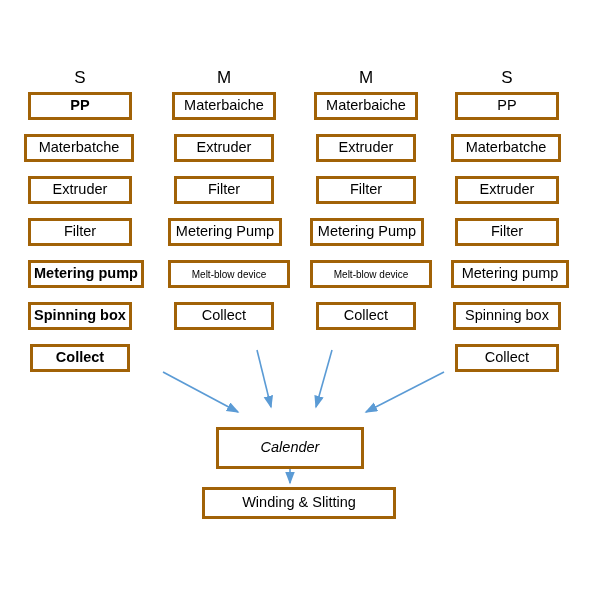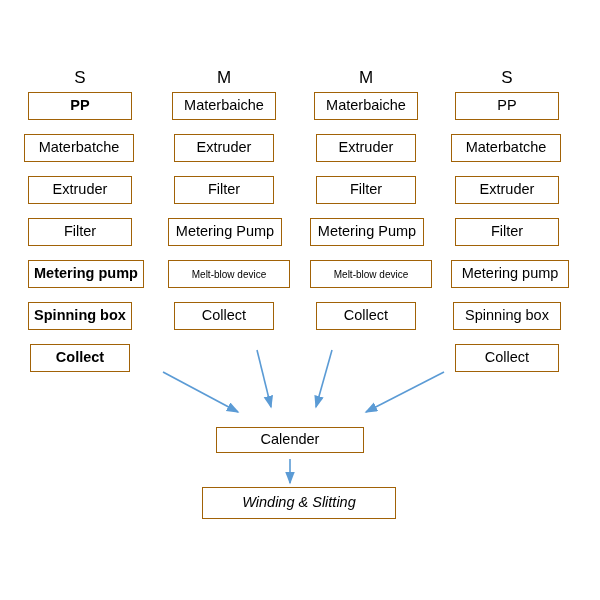--- a/index.html
+++ b/index.html
@@ -26,21 +26,21 @@
     position: absolute;
     text-align: center;
     font-size: 17px;
     font-weight: normal;
     color: #000;
     line-height: 20px;
   }
   .node {
     position: absolute;
     box-sizing: border-box;
-    border: 1px solid #a16207;
+    border: 3px solid #a16207;
     background: #ffffff;
     display: flex;
     align-items: center;
     justify-content: center;
     font-size: 14.5px;
     color: #000000;
     line-height: 1.1;
     white-space: nowrap;
   }
   .node.bold {
@@ -106,16 +106,16 @@
   <div class="node" style="left:316px; top:302px; width:100px; height:28px;">Collect</div>
 
   <div class="node" style="left:455px; top:92px; width:104px; height:28px;">PP</div>
   <div class="node" style="left:451px; top:134px; width:110px; height:28px;">Materbatche</div>
   <div class="node" style="left:455px; top:176px; width:104px; height:28px;">Extruder</div>
   <div class="node" style="left:455px; top:218px; width:104px; height:28px;">Filter</div>
   <div class="node" style="left:451px; top:260px; width:118px; height:28px;">Metering pump</div>
   <div class="node" style="left:453px; top:302px; width:108px; height:28px;">Spinning box</div>
   <div class="node" style="left:455px; top:344px; width:104px; height:28px;">Collect</div>
 
-  <div class="node" style="left:216px; top:427px; width:148px; height:26px;">Calender</div>
-  <div class="node" style="left:202px; top:487px; width:194px; height:32px;font-style:italic;">Winding &amp; Slitting</div>
+  <div class="node" style="left:216px; top:427px; width:148px; height:42px;font-style:italic;">Calender</div>
+  <div class="node" style="left:202px; top:487px; width:194px; height:32px;">Winding &amp; Slitting</div>
 
 </div>
 
 </body></html>

